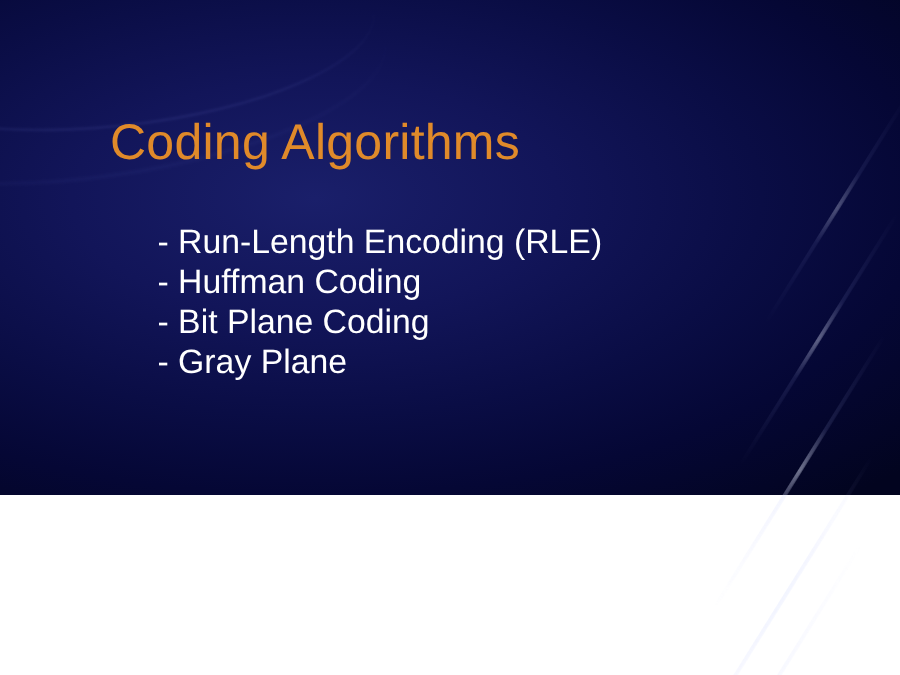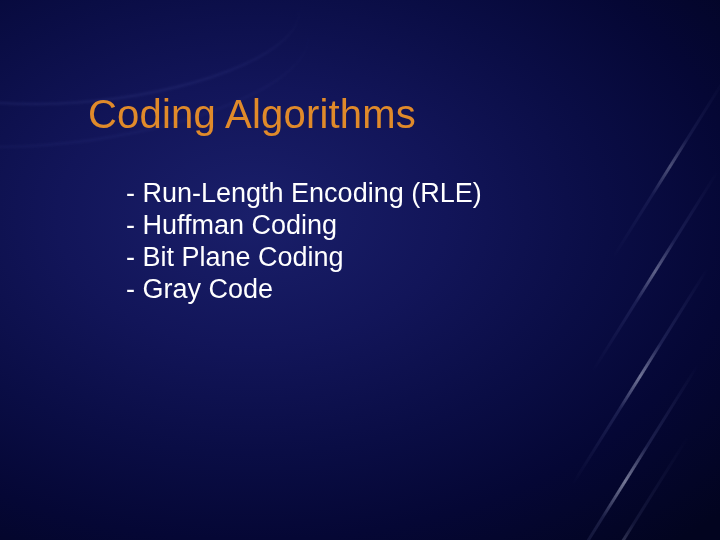--- a/index.html
+++ b/index.html
@@ -6,21 +6,21 @@
     margin: 0;
     padding: 0;
     width: 720px;
     height: 540px;
     overflow: hidden;
     font-family: Arial, Helvetica, sans-serif;
   }
   .slide {
     position: relative;
     width: 720px;
-    height: 540px;
+    height: 396px;
     background: radial-gradient(ellipse 90% 80% at 35% 40%,
                 #1a1f6a 0%,
                 #121559 30%,
                 #0a0d45 55%,
                 #050735 75%,
                 #02041f 100%);
     box-sizing: border-box;
   }
   .title {
     position: absolute;
@@ -96,21 +96,21 @@
 
   <div class="swoosh"></div>
   <div class="swoosh2"></div>
 
   <div class="title">Coding Algorithms</div>
 
   <div class="body">
     <div class="item">- Run-Length Encoding (RLE)</div>
     <div class="item">- Huffman Coding</div>
     <div class="item">- Bit Plane Coding</div>
-    <div class="item">- Gray Code</div>
+    <div class="item">- Gray Plane</div>
   </div>
 
   <div class="streak s1"></div>
   <div class="streak s2"></div>
   <div class="streak s3"></div>
   <div class="streak s4"></div>
   <div class="streak s5"></div>
 </div>
 
 </body></html>

